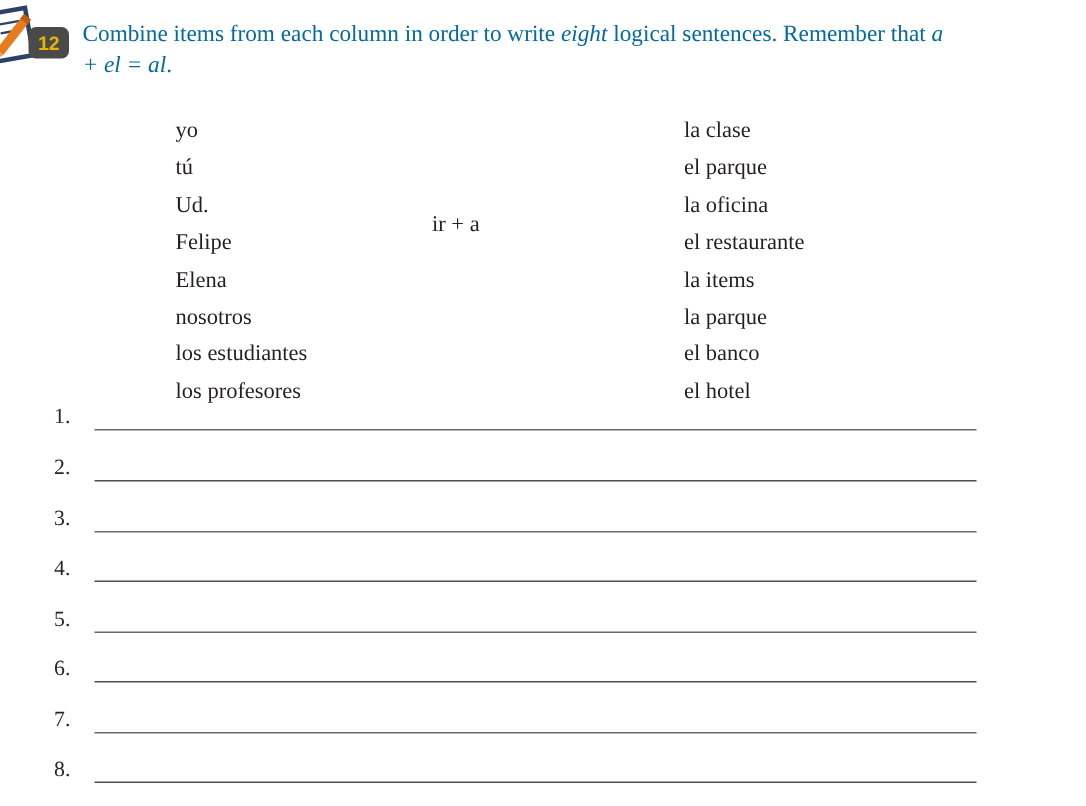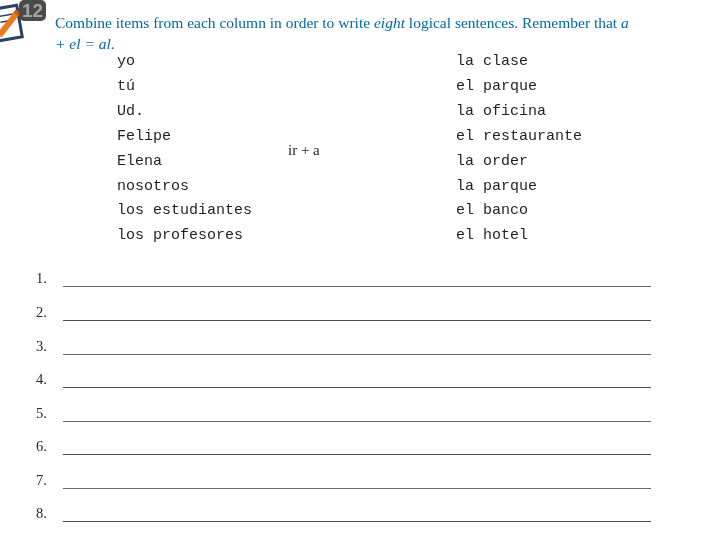--- a/index.html
+++ b/index.html
@@ -16,50 +16,49 @@
   
   .activity-icon {
     position: absolute;
     left: -14px; top: 1px;
     width: 44px; height: 48px;
   }
 
   
   .badge {
     position: absolute;
-    left: 19px; top: 0;
+    left: 19px; top: 18px;
     width: 27px; height: 21px;
     background: #4a4a49;
     border-radius: 5px;
-    color: #a3a3a3;
+    color: #eab308;
     font-family: "Liberation Sans", sans-serif;
     font-weight: bold;
-    font-size: 19px;
+    font-size: 13px;
     line-height: 21px;
     text-align: center;
   }
 
   .instructions {
     position: absolute;
     left: 55px; top: 12px;
     width: 662px;
     font-size: 15.5px;
     line-height: 21px;
     color: #0369a1;
   }
   .instructions i { font-style: italic; }
 
   
   .col {
     position: absolute;
-    top: 50px;
+    top: 75px;
     font-size: 15px;
     line-height: 24.9px;
     white-space: nowrap;
-    font-family: Liberation Mono, monospace;
   }
   .col-left  { left: 117px; }
   .col-right { left: 408px; margin-left: 48px; }
   .col-mid {
     position: absolute;
     left: 288px;
     top: 137.7px;
     font-size: 15px;
     line-height: 24.9px;
     white-space: nowrap;
@@ -125,21 +124,21 @@
     <div>los profesores</div>
   </div>
 
   <div class="col-mid">ir + a</div>
 
   <div class="col col-right">
     <div>la clase</div>
     <div>el parque</div>
     <div>la oficina</div>
     <div>el restaurante</div>
-    <div>la order</div>
+    <div>la items</div>
     <div>la parque</div>
     <div>el banco</div>
     <div>el hotel</div>
   </div>
 
   <div class="answer-row" style="top:267px">
     <span class="answer-num">1.</span>
     <span class="answer-line"></span>
   </div>
   <div class="answer-row" style="top:301px">

